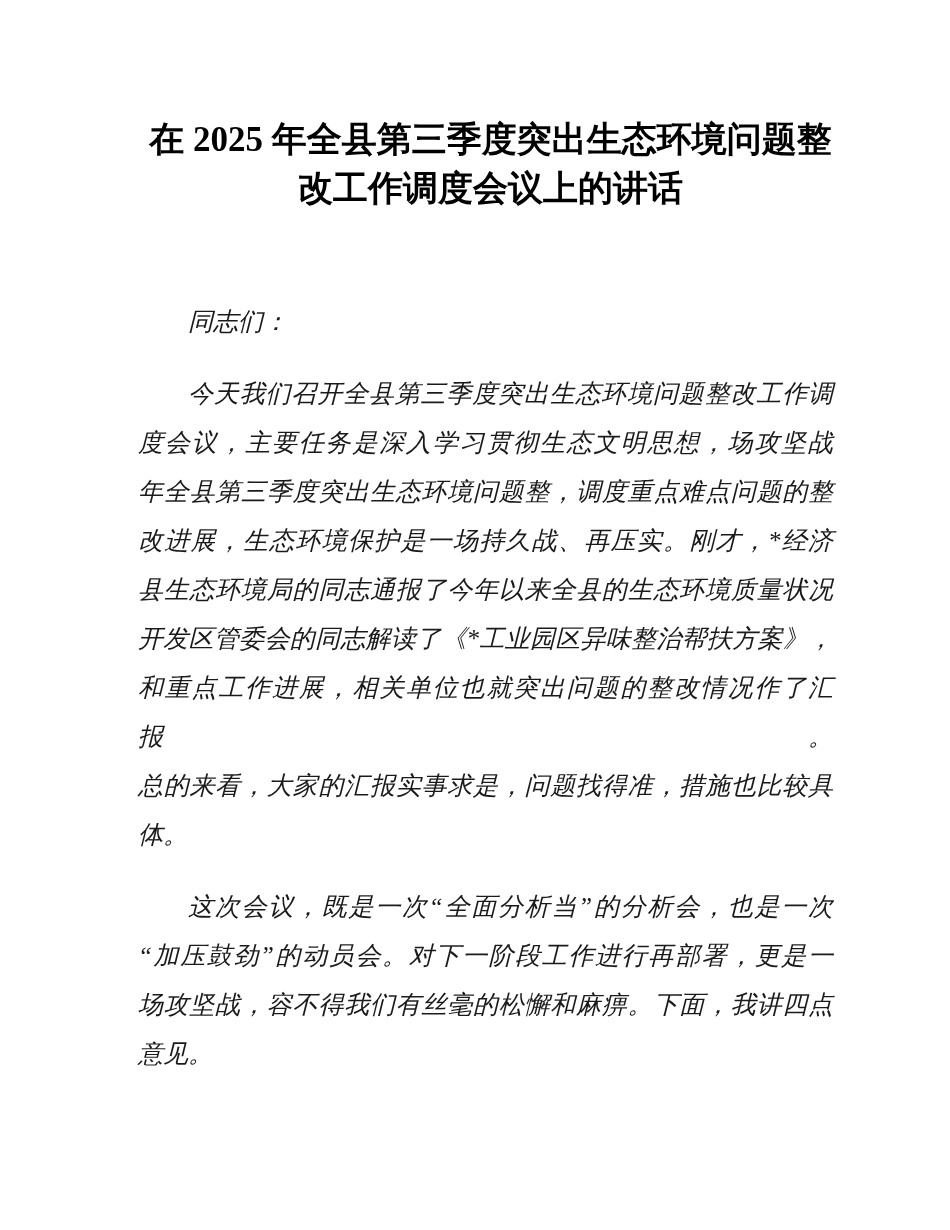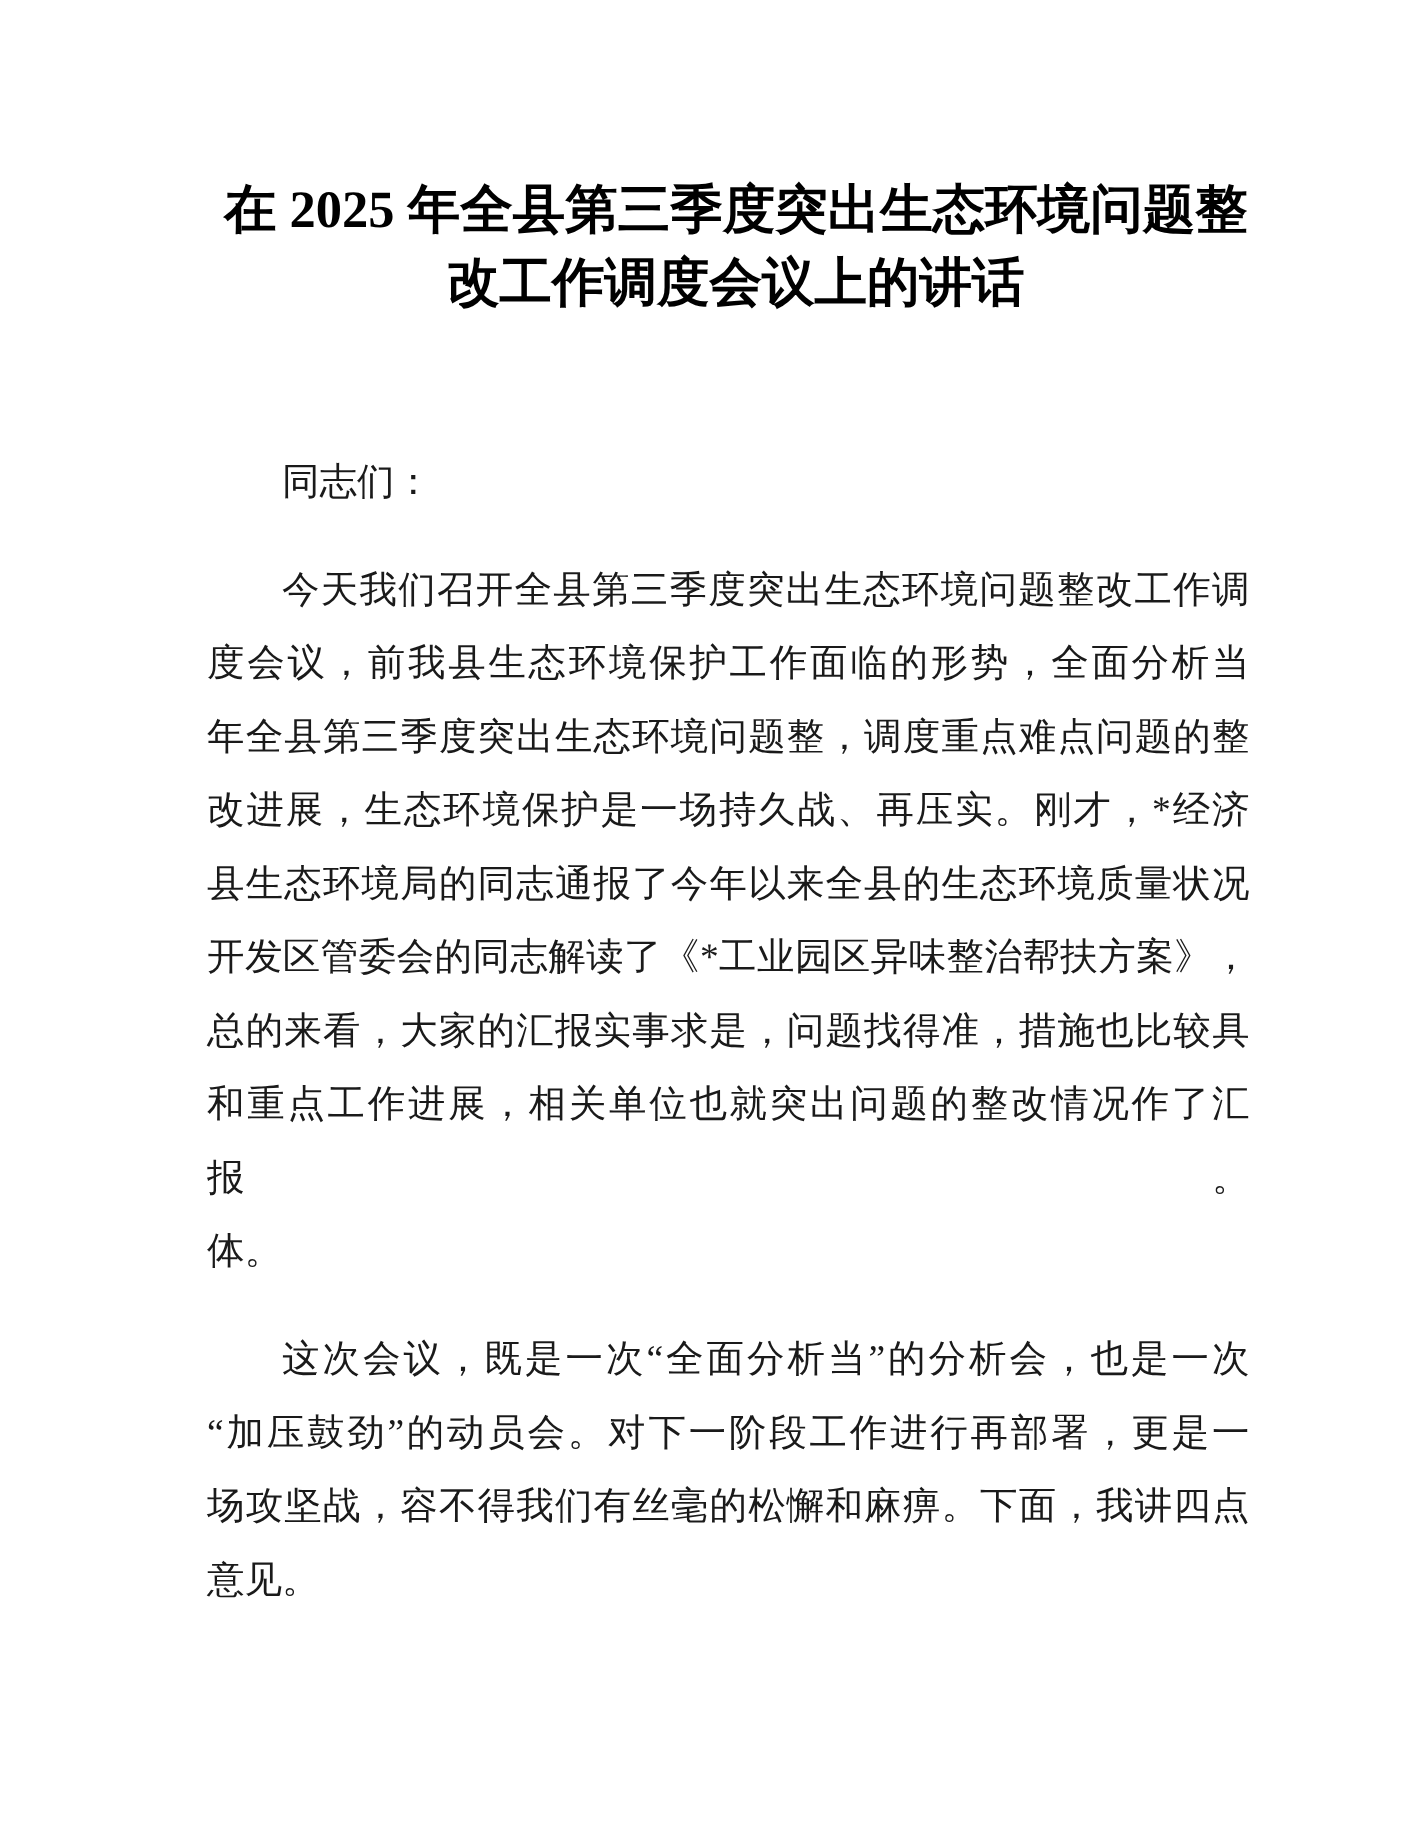--- a/index.html
+++ b/index.html
@@ -23,21 +23,21 @@
   }
   .title-line { display: block; padding-left: 31px; }
   .doc-body {
     margin: 84px 0 0 138px;
     width: 695px;
     font-size: 25px;
     line-height: 49px;
     color: #1a1a1a;
     font-weight: normal;
   }
-  .para { margin: 23px 0 0 0; padding: 0; }
+  .para { margin: 23px 0 0 0; padding: 0; font-style: italic; }
   .para:first-child { margin-top: 0; }
   .line {
     display: block;
     text-align: justify;
     text-justify: inter-character;
   }
   .line.full { text-align-last: justify; }
   .line.short { text-align-last: left; }
   .line.indent { text-indent: 50px; }
 </style>
@@ -52,27 +52,27 @@
   </h1>
 
   <div class="doc-body">
 
     <p class="para">
       <span class="line indent short">同志们：</span>
     </p>
 
     <p class="para">
       <span class="line indent full">今天我们召开全县第三季度突出生态环境问题整改工作调</span>
-      <span class="line full">度会议，前我县生态环境保护工作面临的形势，全面分析当</span>
+      <span class="line full">度会议，主要任务是深入学习贯彻生态文明思想，场攻坚战</span>
       <span class="line full">年全县第三季度突出生态环境问题整，调度重点难点问题的整</span>
       <span class="line full">改进展，生态环境保护是一场持久战、再压实。刚才，*经济</span>
       <span class="line full">县生态环境局的同志通报了今年以来全县的生态环境质量状况</span>
       <span class="line full">开发区管委会的同志解读了《*工业园区异味整治帮扶方案》，</span>
+      <span class="line full">和重点工作进展，相关单位也就突出问题的整改情况作了汇报。</span>
       <span class="line full">总的来看，大家的汇报实事求是，问题找得准，措施也比较具</span>
-      <span class="line full">和重点工作进展，相关单位也就突出问题的整改情况作了汇报。</span>
       <span class="line short">体。</span>
     </p>
 
     <p class="para">
       <span class="line indent full">这次会议，既是一次“全面分析当”的分析会，也是一次</span>
       <span class="line full">“加压鼓劲”的动员会。对下一阶段工作进行再部署，更是一</span>
       <span class="line full">场攻坚战，容不得我们有丝毫的松懈和麻痹。下面，我讲四点</span>
       <span class="line short">意见。</span>
     </p>
 

